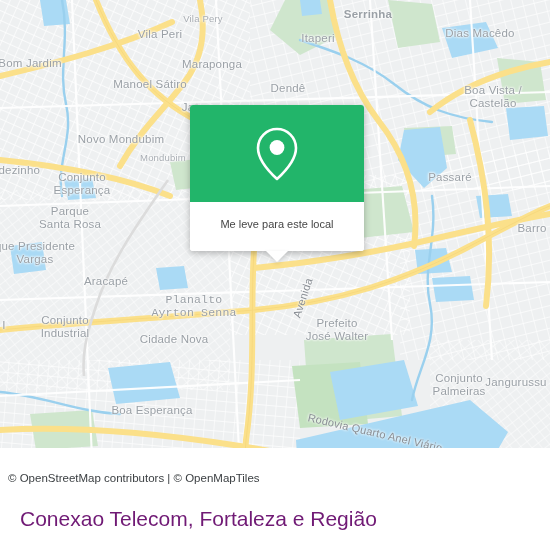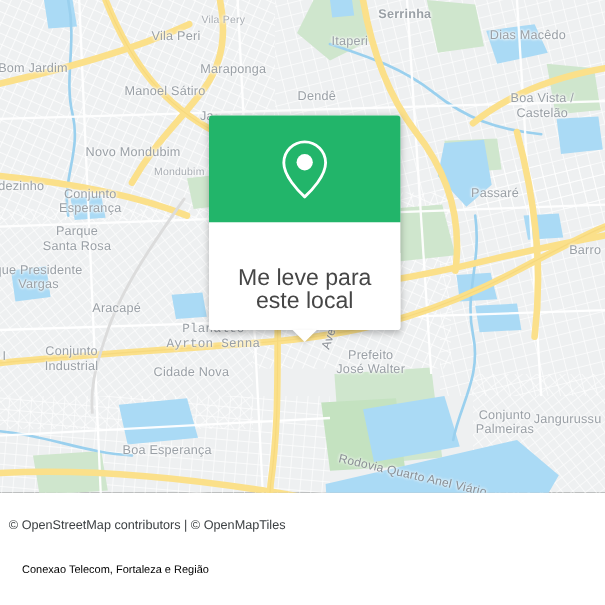--- a/index.html
+++ b/index.html
@@ -71,23 +71,22 @@
     display: flex;
     align-items: center;
     justify-content: center;
   }
   #callout-body {
     background: #fff;
     border-radius: 0 0 3px 3px;
     padding: 12px 14px 16px;
     text-align: center;
     color: #464646;
-    font-size: 21px;
+    font-size: 11px;
     line-height: 21px;
-    margin-top: 28px;
   }
   #callout-tail {
     position: absolute;
     left: 50%;
     bottom: -11px;
     margin-left: -11px;
     width: 0; height: 0;
     border-left: 11px solid transparent;
     border-right: 11px solid transparent;
     border-top: 11px solid #ffffff;
@@ -119,22 +118,22 @@
     height: 63px;
     background: rgba(255,255,255,.90);
     display: flex;
     align-items: center;
     justify-content: space-between;
     padding: 0 18px 0 20px;
     box-sizing: border-box;
     z-index: 31;
   }
   #footer-title {
-    color: #000000;
-    font-size: 10px;
+    color: #701a75;
+    font-size: 21px;
     white-space: nowrap;
   }
   #brand {
     display: flex;
     align-items: center;
     gap: 1px;
   }
   #brand-word {
     color: #16181b;
     font-size: 30px;

